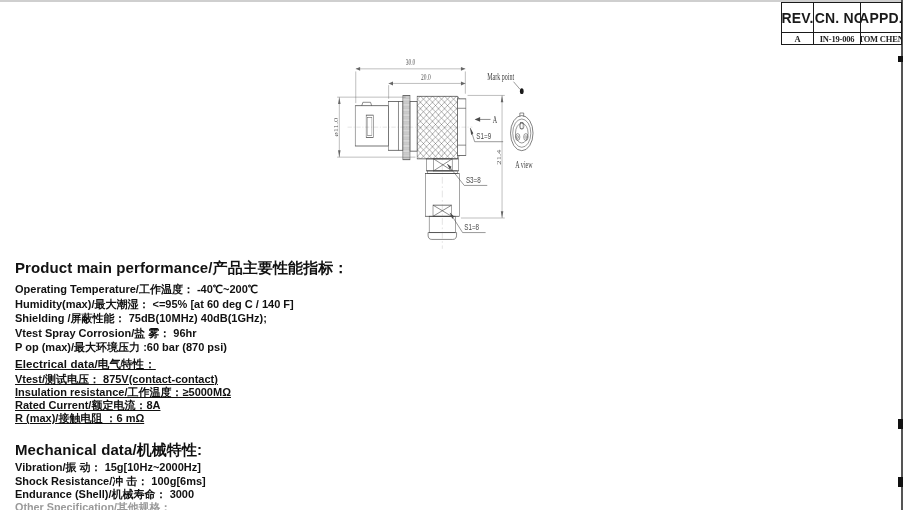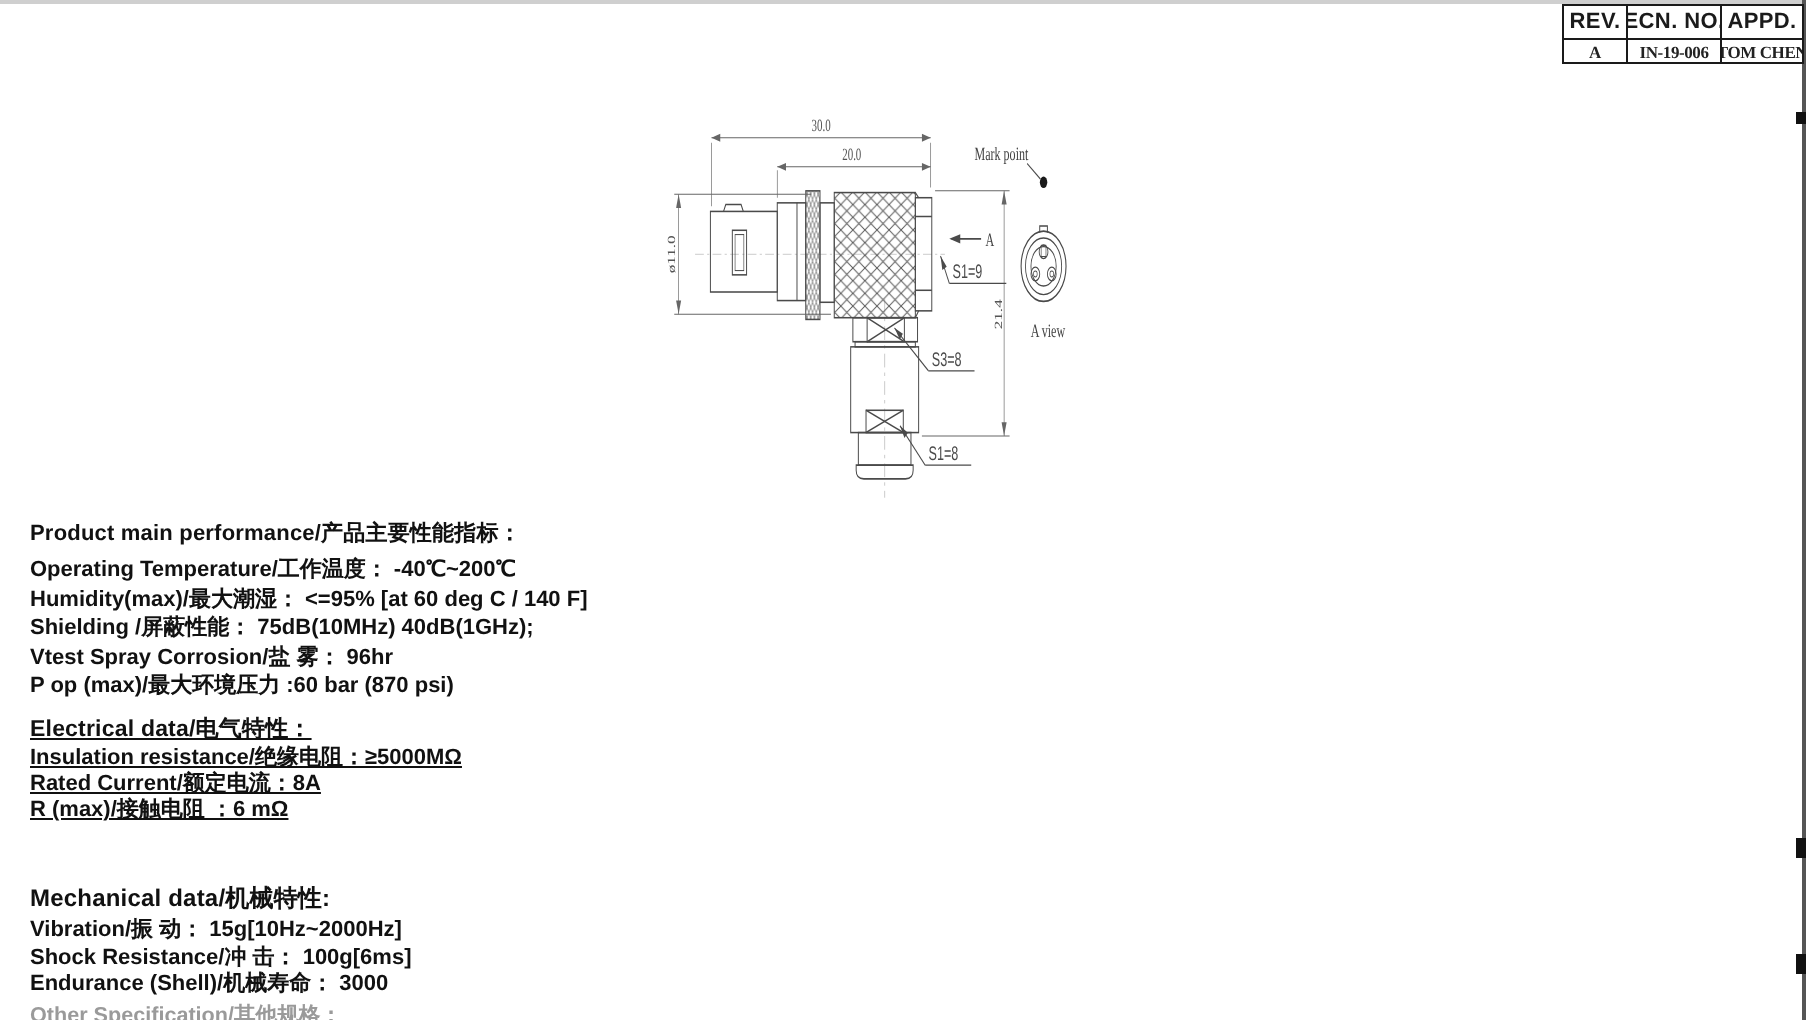--- a/index.html
+++ b/index.html
@@ -15,46 +15,46 @@
   .tick-b{top:419px;height:10px;}
   .tick-c{top:477px;height:10px;}
 
   
   .title-block{
     position:absolute;left:781px;top:2px;width:121px;
     border:1.6px solid #1a1a1a;box-sizing:border-box;background:#fff;
   }
   .tb-row{display:flex;}
   .tb-head .tb-cell{
-    height:17px;font-size:11px;font-weight:700;color:#1a1a1a;
+    height:30px;font-size:14px;font-weight:700;color:#1a1a1a;
     border-bottom:1.4px solid #1a1a1a;letter-spacing:.2px;
   }
   .tb-val .tb-cell{
     height:11px;font-size:8.5px;font-family:"Liberation Serif",serif;
     font-weight:700;color:#222;letter-spacing:-.2px;
   }
   .tb-cell{
     display:flex;align-items:center;justify-content:center;
     border-right:1.2px solid #1a1a1a;box-sizing:border-box;overflow:hidden;white-space:nowrap;
   }
   .tb-cell:last-child{border-right:none;}
   .c1{width:32px;}.c2{width:47px;text-align:right;}.c3{flex:1;}
 
   
   .drawing{position:absolute;left:330px;top:50px;}
 
   
   .specs{position:absolute;left:0;top:0;width:420px;color:#111;}
   .spec-section{position:absolute;left:15px;white-space:nowrap;}
-  .spec-title{font-size:11px;font-weight:700;letter-spacing:.1px;margin:0 0 4px 0;}
+  .spec-title{font-size:15px;font-weight:700;letter-spacing:.1px;margin:0 0 4px 0;}
   .spec-line{font-size:11px;font-weight:700;margin:0;}
   .sec-1{top:259px;} .sec-1 .spec-line{line-height:14.6px;}
   .sec-2{top:357px;text-decoration:underline;} .sec-2 .spec-title{font-size:11.5px;margin-bottom:1px;}
   .sec-2 .spec-line{line-height:13.1px;}
-  .sec-3{top:441px;} .sec-3 .spec-title{font-size:12px;margin-bottom:1px;}
+  .sec-3{top:441px;} .sec-3 .spec-title{font-size:15px;margin-bottom:1px;}
   .sec-3 .spec-line{line-height:13.6px;}
   .spec-clipped{position:absolute;left:15px;top:501px;font-size:10.8px;font-weight:700;color:#9a9a9a;white-space:nowrap;}
 
   
   .dim-text{font-family:"Liberation Serif",serif;font-size:10px;fill:#555;}
   .cad-serif{font-family:"Liberation Serif",serif;font-size:11px;fill:#444;}
   .s-label{font-family:"Liberation Sans",sans-serif;font-size:11.5px;fill:#4a4a4a;}
 </style>
 </head>
 <body>
@@ -221,21 +221,22 @@
   <div class="spec-section sec-1">
     <p class="spec-title">Product main performance/产品主要性能指标：</p>
     <p class="spec-line">Operating Temperature/工作温度： -40℃~200℃</p>
     <p class="spec-line">Humidity(max)/最大潮湿： &lt;=95% [at 60 deg C / 140 F]</p>
     <p class="spec-line">Shielding /屏蔽性能： 75dB(10MHz)  40dB(1GHz);</p>
     <p class="spec-line">Vtest Spray Corrosion/盐 雾： 96hr</p>
     <p class="spec-line">P op (max)/最大环境压力 :60 bar (870 psi)</p>
   </div>
   <div class="spec-section sec-2">
     <p class="spec-title">Electrical data/电气特性：</p>
-    <p class="spec-line">Insulation resistance/绝缘电阻：≥5000MΩ</p>
+    <p class="spec-line">Vtest/测试电压： 875V(contact-contact)</p>
+    <p class="spec-line">Insulation resistance/工作温度：≥5000MΩ</p>
     <p class="spec-line">Rated Current/额定电流：8A</p>
     <p class="spec-line">R (max)/接触电阻 ：6 mΩ</p>
   </div>
   <div class="spec-section sec-3">
     <p class="spec-title">Mechanical data/机械特性:</p>
     <p class="spec-line">Vibration/振  动： 15g[10Hz~2000Hz]</p>
     <p class="spec-line">Shock Resistance/冲  击： 100g[6ms]</p>
     <p class="spec-line">Endurance (Shell)/机械寿命： 3000</p>
   </div>
   <div class="spec-clipped">Other Specification/其他规格：</div>

